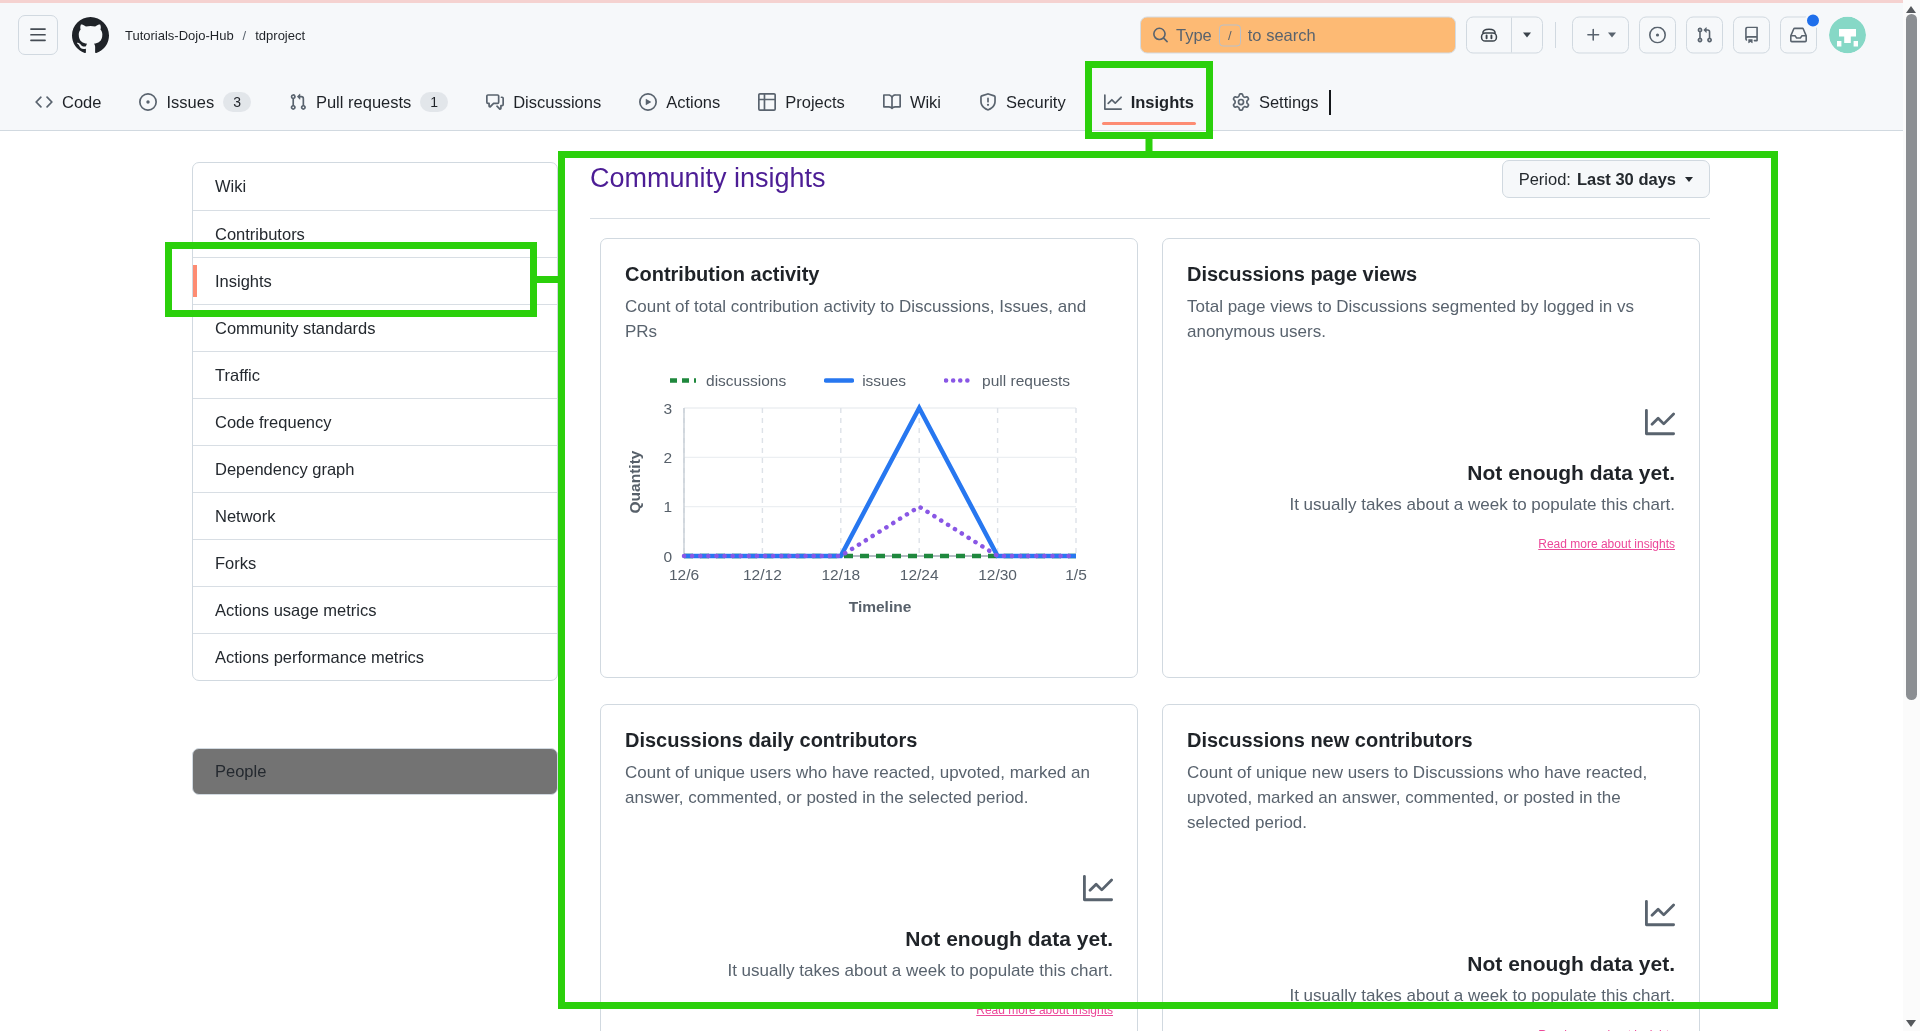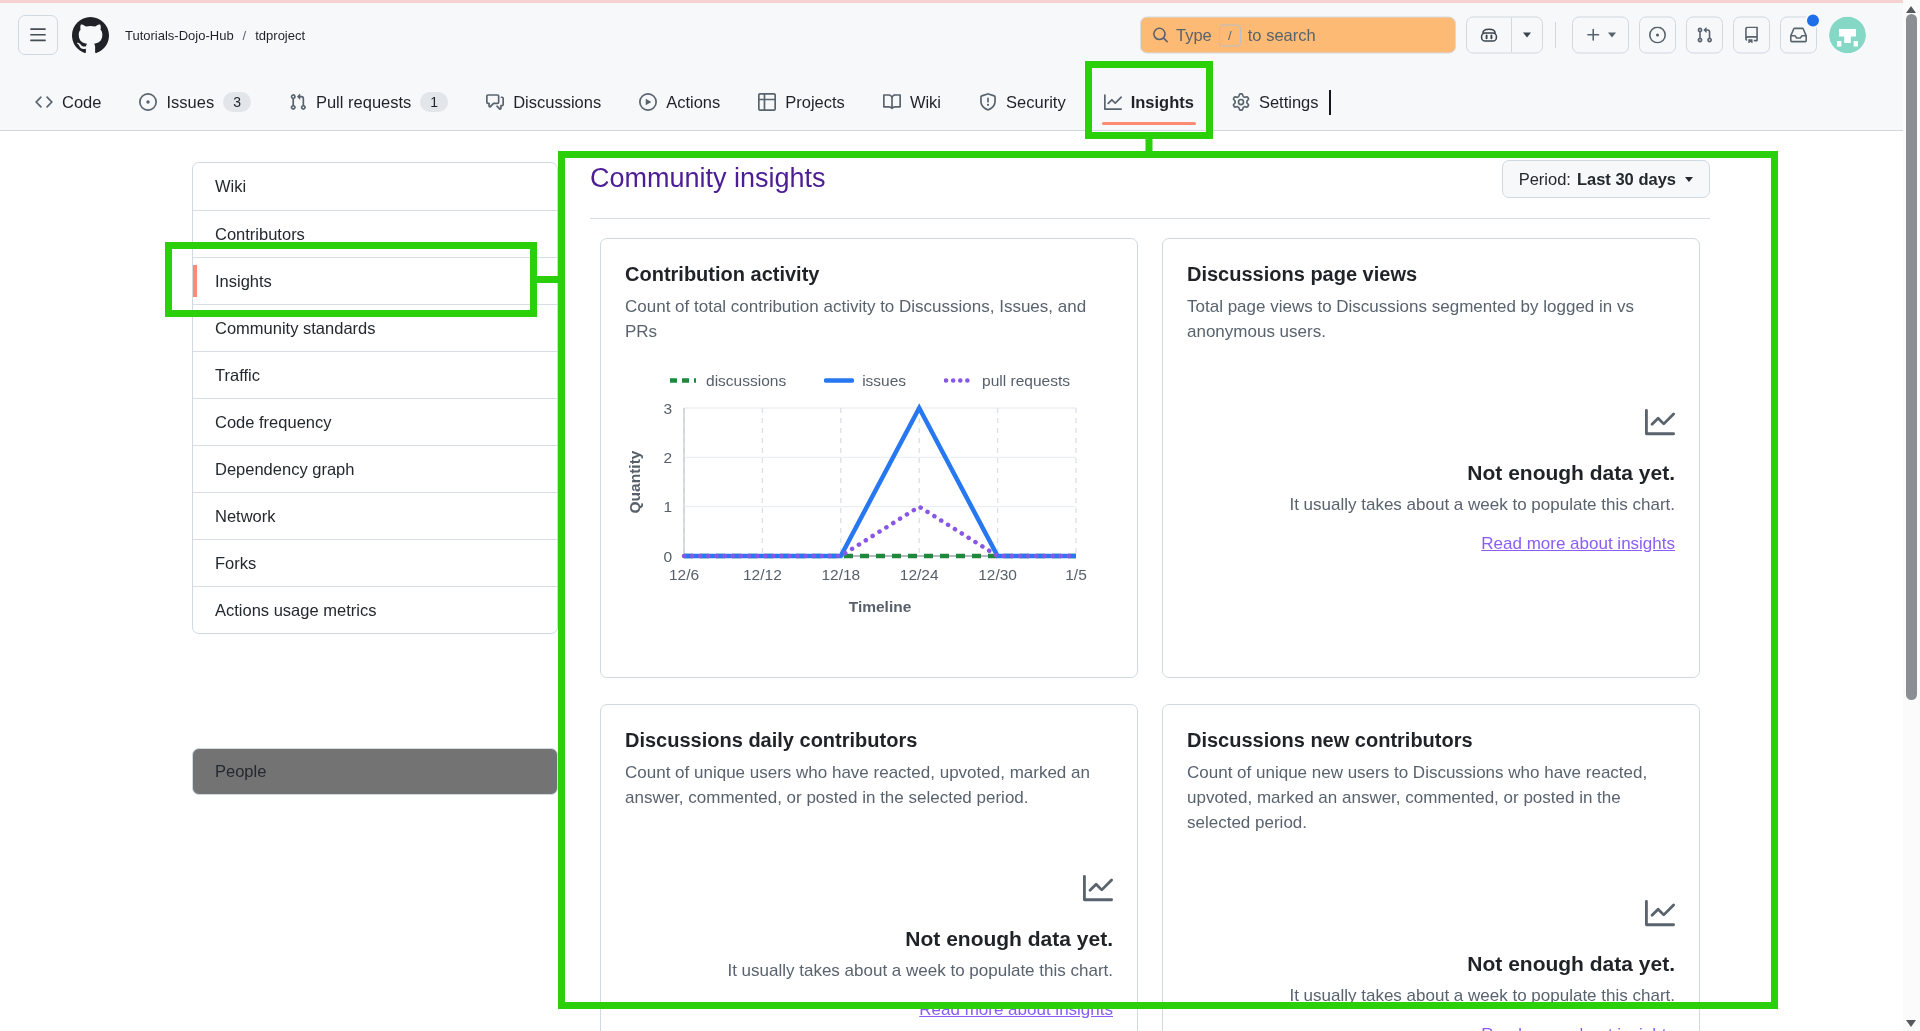--- a/index.html
+++ b/index.html
@@ -59,21 +59,21 @@
   .card .desc{margin:0;font-size:17px;line-height:1.47;color:#59636e;}
 
   .legend{display:flex;justify-content:center;align-items:center;gap:38px;margin:27px 0 4px;}
   .lg{display:flex;align-items:center;gap:8px;font-size:15.5px;color:#57606a;}
   .chartwrap svg.plot{display:block;margin:0 auto;}
   .chartwrap text{font-family:"Liberation Sans","DejaVu Sans",sans-serif;}
 
   .empty{text-align:right;margin-top:62px;}
   .empty h4{margin:20px 0 10px;font-size:21px;font-weight:700;color:#1f2328;}
   .empty p{margin:0 0 19px;font-size:17px;color:#59636e;}
-  .empty a{font-size:17px;color:#8b5cf6;text-decoration:underline;cursor:pointer;}
+  .empty a{font-size:12px;color:#ec4899;text-decoration:underline;cursor:pointer;}
 
   
   :root{--anno:#2bd00b;}
   .anno-main{position:absolute;left:558px;top:151px;width:1220px;height:858px;border:7px solid var(--anno);box-sizing:border-box;pointer-events:none;z-index:45;}
   .anno-community{position:absolute;left:165px;top:242px;width:372px;height:75px;border:7px solid var(--anno);box-sizing:border-box;pointer-events:none;z-index:45;}
   .anno-community-stem{position:absolute;left:530px;top:276px;width:35px;height:7px;background:var(--anno);pointer-events:none;z-index:45;}
 
   
   .scrollbar{position:absolute;right:0;top:0;width:17px;height:1031px;background:#fbfbfb;z-index:60;}
   .sb-up{position:absolute;top:6px;left:3px;width:0;height:0;border-left:5.5px solid transparent;border-right:5.5px solid transparent;border-bottom:7px solid #55585c;}
@@ -259,20 +259,23 @@
         <span>Dependency graph</span>
       </div>
       <div class="side-item">
         <span>Network</span>
       </div>
       <div class="side-item">
         <span>Forks</span>
       </div>
       <div class="side-item">
         <span>Actions usage metrics</span>
+      </div>
+      <div class="side-item">
+        <span>Actions performance metrics</span>
       </div>
     </aside>
   <div class="people-box">
     <span>People</span>
   </div>
 
   <main>
     <div class="main-head">
       <h1>Community insights</h1>
       <button class="period-btn">

